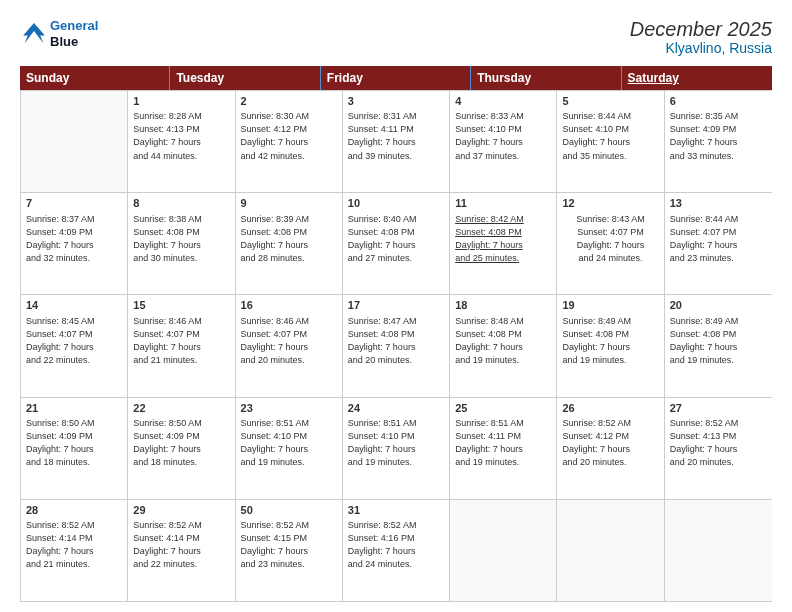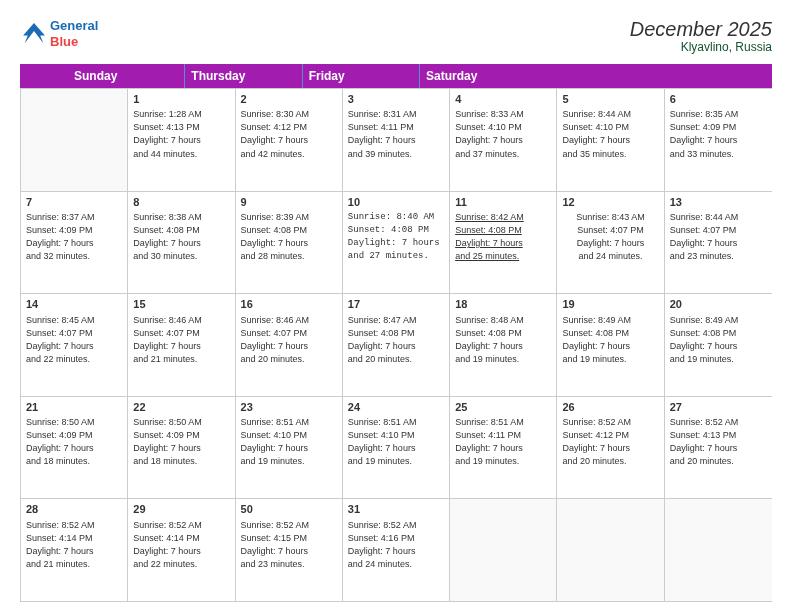--- a/index.html
+++ b/index.html
@@ -45,43 +45,42 @@
       text-align: right;
     }
     .month-title {
       font-size: 20px;
       font-weight: normal;
       color: #333;
       line-height: 1.1;
       font-style: italic;
     }
     .location {
-      font-size: 12px;
-      color: #14532d;
+      font-size: 14px;
+      color: #0369a1;
     }
     .calendar {
       flex: 1;
       display: flex;
       flex-direction: column;
     }
     .cal-header {
       display: grid;
-      grid-template-columns: repeat(6, 1fr);
-      background: #a21caf;
-      padding-left: 48px;
+      grid-template-columns: repeat(5, 1fr);
+      background: #7f1d1d;
     }
     .cal-header-cell {
       color: #fff;
       font-size: 12px;
       font-weight: bold;
       padding: 5px 6px;
       text-align: left;
       border-right: 1px solid #5590cc;
     }
-    .cal-header-cell:last-child { border-right: none; }
+    .cal-header-cell:last-child { border-right: none; text-decoration: underline; }
     .cal-body {
       display: flex;
       flex-direction: column;
       flex: 1;
       border-left: 1px solid #ccc;
       border-bottom: 1px solid #ccc;
     }
     .cal-row {
       display: grid;
       grid-template-columns: repeat(7, 1fr);
@@ -116,42 +115,43 @@
 <body>
 
 <div class="page">
   <div class="header">
     <div class="logo">
       <svg class="logo-icon" viewBox="0 0 36 36">
         <polygon points="18,4 32,20 26,20 30,30 18,14 6,30 10,20 4,20" fill="#1a6bb5"></polygon>
       </svg>
       <div class="logo-text">
         <div><span>General</span></div>
-        <div><span style="color:#ef4444">Blue</span></div>
+        <div><span style="color:#0f172a">Blue</span></div>
       </div>
     </div>
     <div class="title-block">
       <div class="month-title">December 2025</div>
       <div class="location">Klyavlino, Russia</div>
     </div>
   </div>
 
   <div class="calendar">
     <div class="cal-header" id="cal-header">
         <div class="cal-header-cell">Sunday</div>
+        <div class="cal-header-cell">Tuesday</div>
+        <div class="cal-header-cell">Friday</div>
         <div class="cal-header-cell">Thursday</div>
-        <div class="cal-header-cell">Friday</div>
         <div class="cal-header-cell">Saturday</div>
       </div>
     <div class="cal-body" id="cal-body">
         <div class="cal-row">
           <div class="cal-cell empty"></div>
           <div class="cal-cell">
             <span class="day-num">1</span>
-            <div class="cell-text" style="white-space: pre-line;">Sunrise: 1:28 AM
+            <div class="cell-text" style="white-space: pre-line;">Sunrise: 8:28 AM
 Sunset: 4:13 PM
 Daylight: 7 hours
 and 44 minutes.</div>
           </div>
           <div class="cal-cell">
             <span class="day-num">2</span>
             <div class="cell-text" style="white-space: pre-line;">Sunrise: 8:30 AM
 Sunset: 4:12 PM
 Daylight: 7 hours
 and 42 minutes.</div>
@@ -202,21 +202,21 @@
           </div>
           <div class="cal-cell">
             <span class="day-num">9</span>
             <div class="cell-text" style="white-space: pre-line;">Sunrise: 8:39 AM
 Sunset: 4:08 PM
 Daylight: 7 hours
 and 28 minutes.</div>
           </div>
           <div class="cal-cell">
             <span class="day-num">10</span>
-            <div class="cell-text" style="white-space: pre-line; font-family: Liberation Mono, monospace;">Sunrise: 8:40 AM
+            <div class="cell-text" style="white-space: pre-line;">Sunrise: 8:40 AM
 Sunset: 4:08 PM
 Daylight: 7 hours
 and 27 minutes.</div>
           </div>
           <div class="cal-cell">
             <span class="day-num">11</span>
             <div class="cell-text" style="white-space: pre-line; text-decoration: underline;">Sunrise: 8:42 AM
 Sunset: 4:08 PM
 Daylight: 7 hours
 and 25 minutes.</div>

